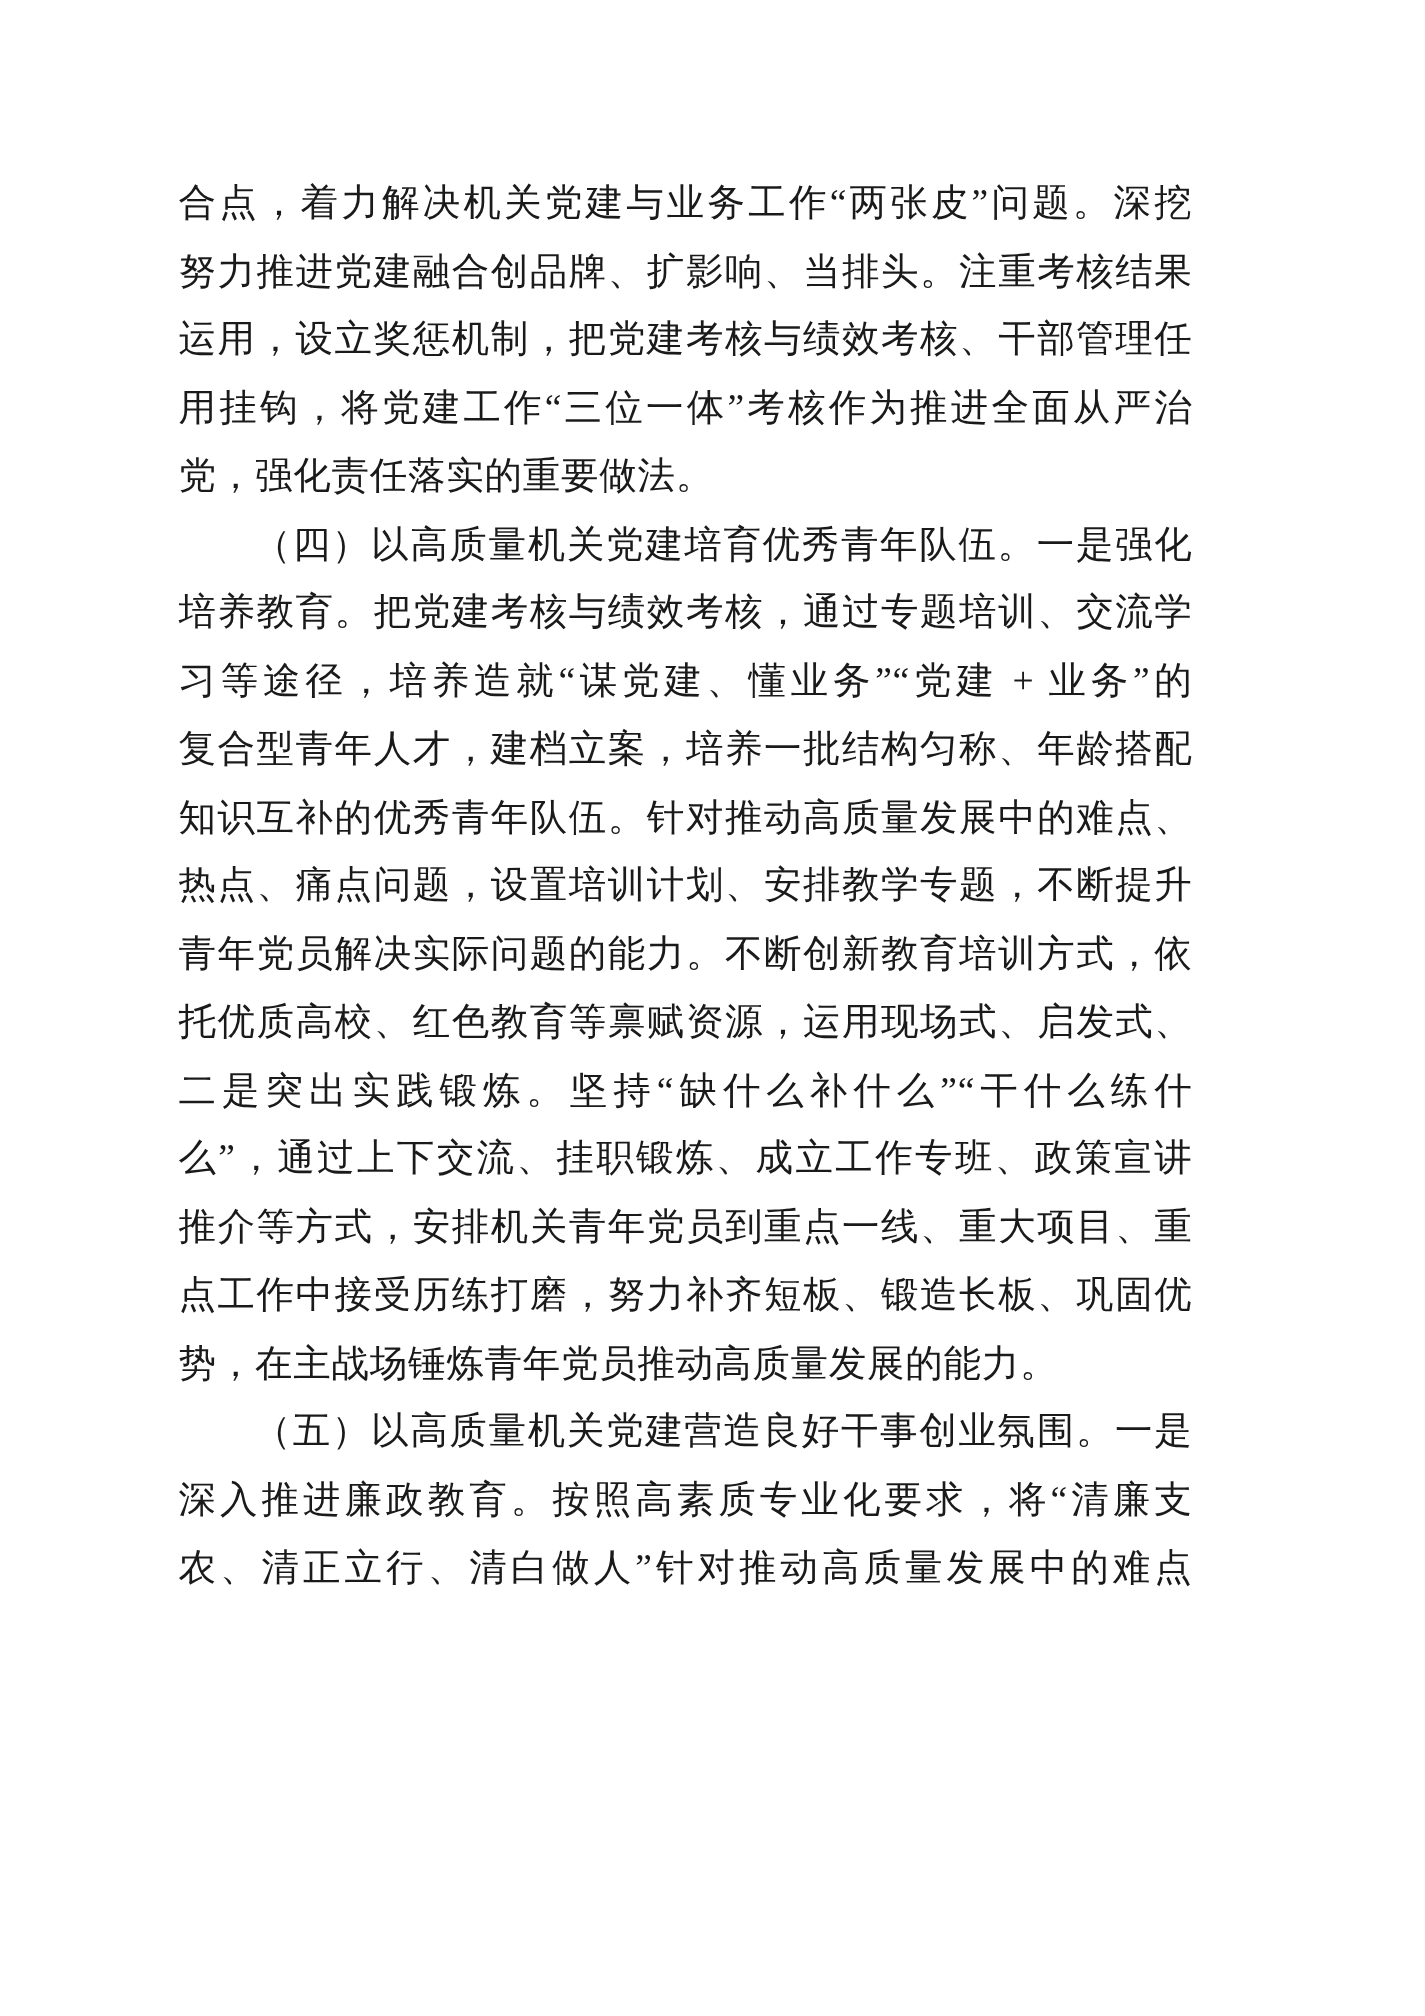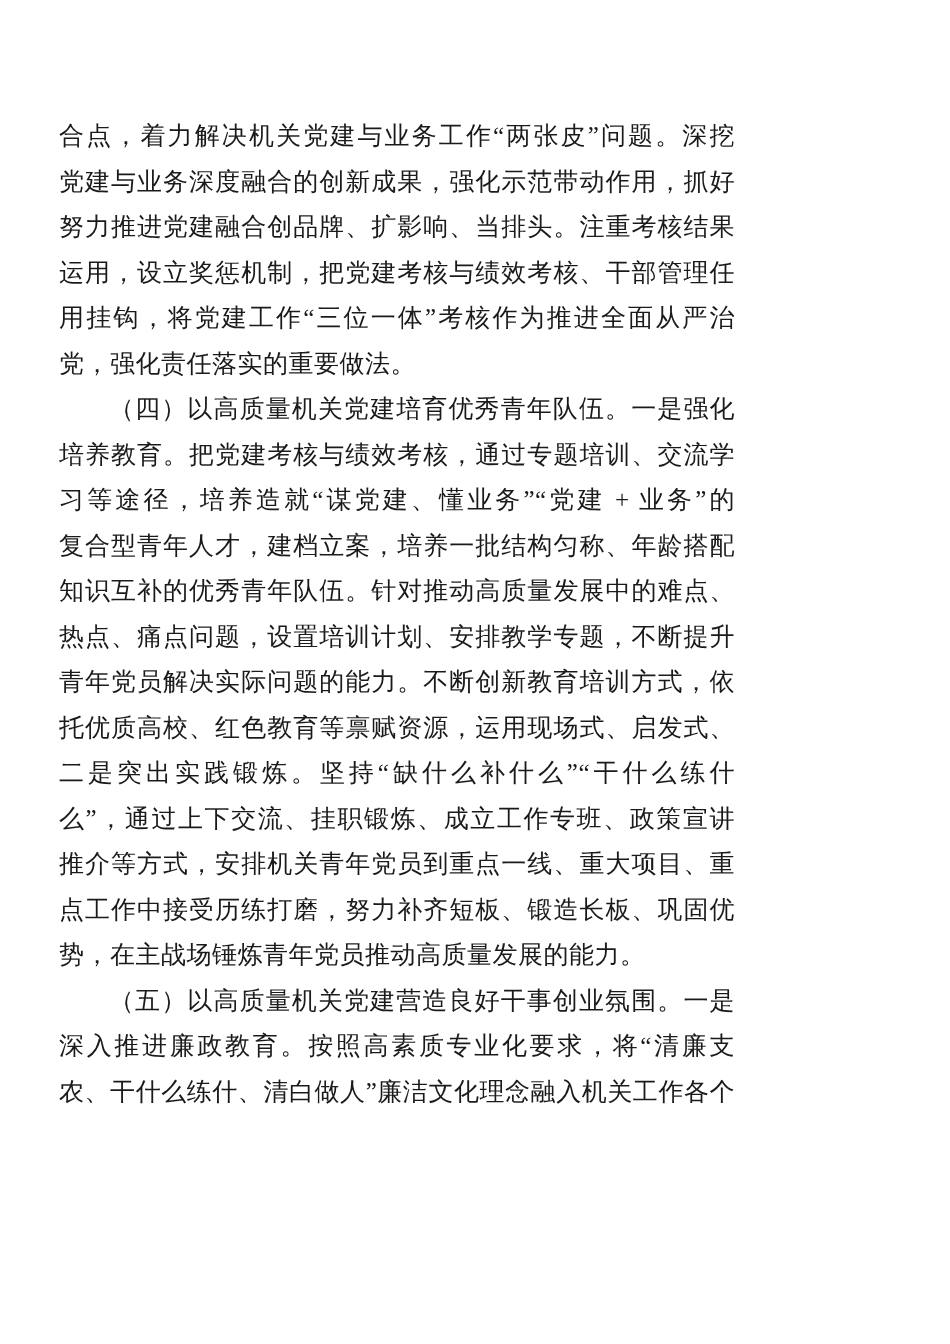--- a/index.html
+++ b/index.html
@@ -10,21 +10,21 @@
     width: 950px;
     height: 1344px;
     background: #ffffff;
     overflow: hidden;
   }
   .page {
     box-sizing: border-box;
     width: 798px;
     height: 1344px;
     background: #ffffff;
-    padding: 113px 137px 0 59px;
+    padding: 113px 137px 0 119px;
   }
   .text-block {
     width: 676px;
     font-family: "Liberation Serif", "DejaVu Serif", serif;
     color: #1a1a1a;
     font-size: 25px;
     -webkit-font-smoothing: antialiased;
   }
   .para {
     margin: 0;
@@ -47,21 +47,20 @@
     text-indent: 2em;
   }
 </style>
 </head>
 <body>
 
 <div class="page">
   <div class="text-block" id="doc-body" style="color: rgb(26, 26, 26);">
       <div class="para">
         <div class="line">合点，着力解决机关党建与业务工作“两张皮”问题。深挖</div>
-        <div class="line">党建与业务深度融合的创新成果，强化示范带动作用，抓好</div>
         <div class="line">努力推进党建融合创品牌、扩影响、当排头。注重考核结果</div>
         <div class="line">运用，设立奖惩机制，把党建考核与绩效考核、干部管理任</div>
         <div class="line">用挂钩，将党建工作“三位一体”考核作为推进全面从严治</div>
         <div class="line no-flush">党，强化责任落实的重要做法。</div>
       </div>
       <div class="para">
         <div class="line indent">（四）以高质量机关党建培育优秀青年队伍。一是强化</div>
         <div class="line">培养教育。把党建考核与绩效考核，通过专题培训、交流学</div>
         <div class="line">习等途径，培养造就“谋党建、懂业务”“党建 + 业务”的</div>
         <div class="line">复合型青年人才，建档立案，培养一批结构匀称、年龄搭配</div>
@@ -71,16 +70,16 @@
         <div class="line">托优质高校、红色教育等禀赋资源，运用现场式、启发式、</div>
         <div class="line">二是突出实践锻炼。坚持“缺什么补什么”“干什么练什</div>
         <div class="line">么”，通过上下交流、挂职锻炼、成立工作专班、政策宣讲</div>
         <div class="line">推介等方式，安排机关青年党员到重点一线、重大项目、重</div>
         <div class="line">点工作中接受历练打磨，努力补齐短板、锻造长板、巩固优</div>
         <div class="line no-flush">势，在主战场锤炼青年党员推动高质量发展的能力。</div>
       </div>
       <div class="para">
         <div class="line indent">（五）以高质量机关党建营造良好干事创业氛围。一是</div>
         <div class="line">深入推进廉政教育。按照高素质专业化要求，将“清廉支</div>
-        <div class="line">农、干什么练什、清白做人”廉洁文化理念融入机关工作各个</div>
+        <div class="line">农、清正立行、清白做人”针对推动高质量发展中的难点</div>
       </div>
     </div>
 </div>
 
 </body></html>

